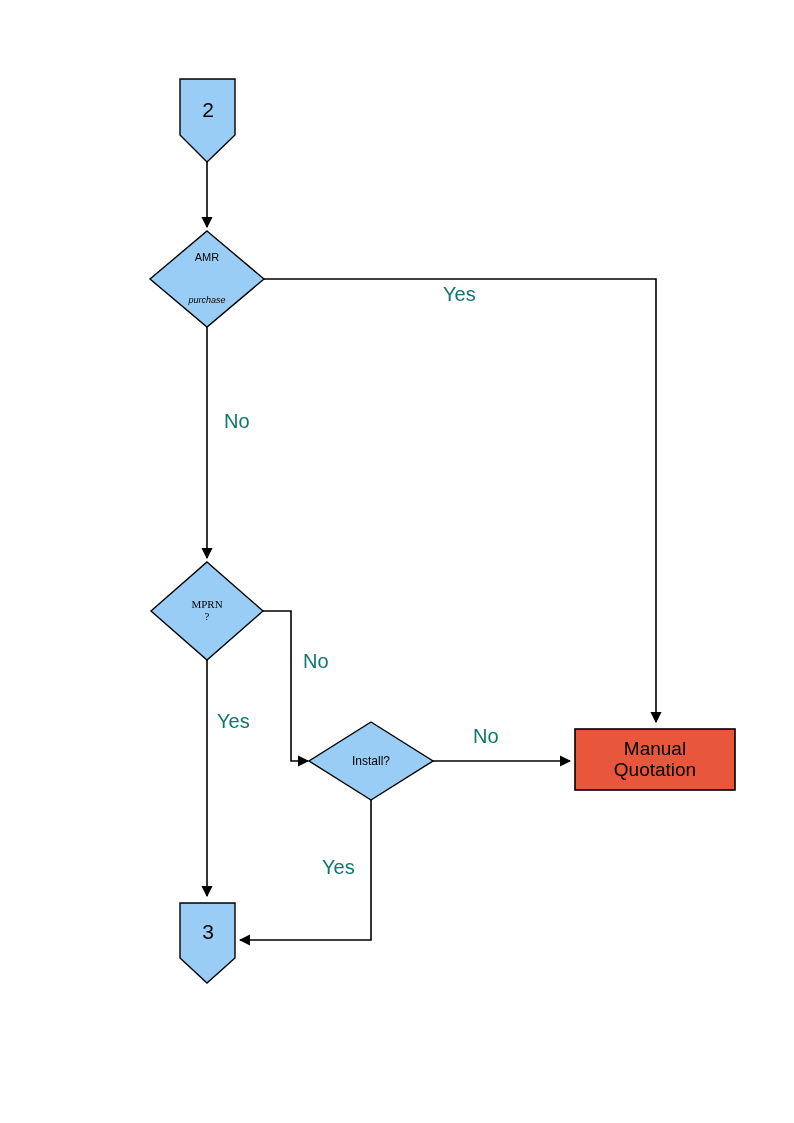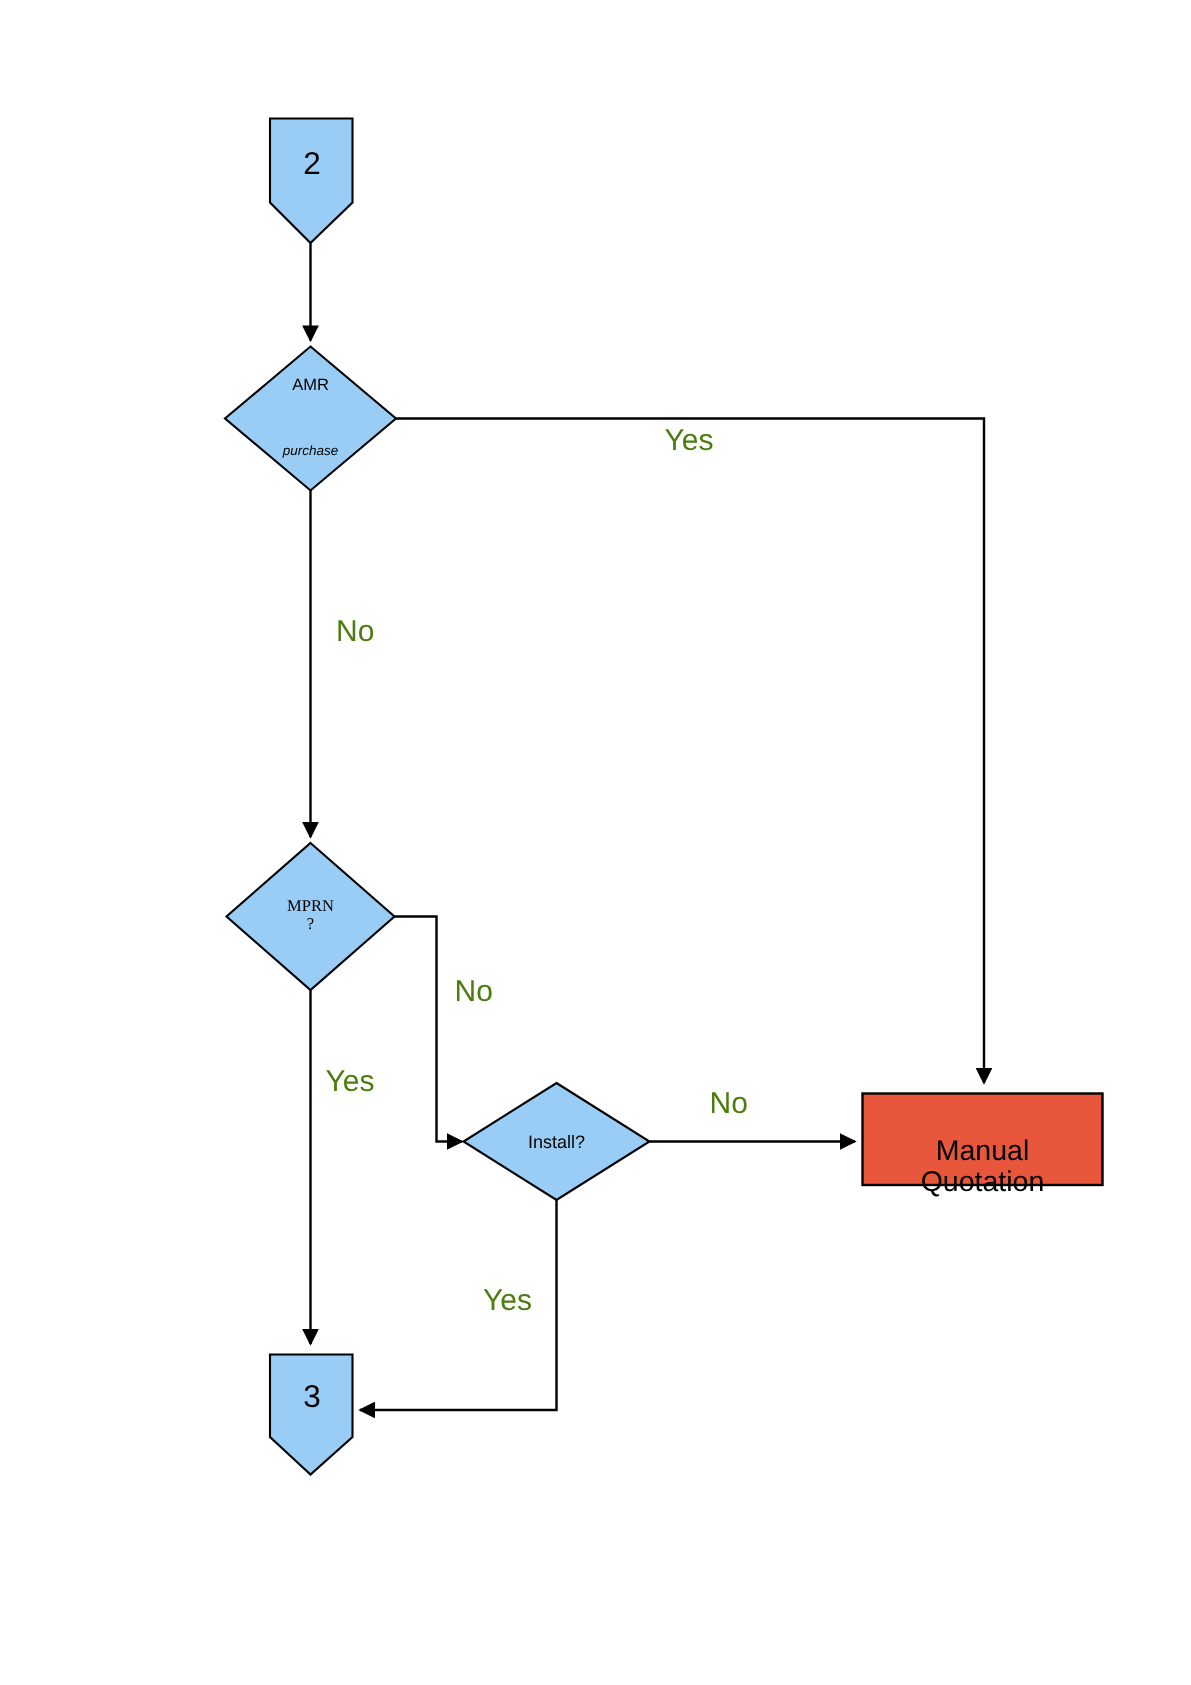--- a/index.html
+++ b/index.html
@@ -43,21 +43,21 @@
     align-items: center;
     justify-content: center;
     text-align: center;
     line-height: 1.08;
     white-space: pre-line;
     pointer-events: none;
   }
   .edge-label {
     position: absolute;
     font-size: 20px;
-    color: #4d7c0f;
+    color: #0f766e;
     white-space: nowrap;
   }
   .diamond-txt-amr { font-size: 11px; gap: 32px; }
   .diamond-txt-amr .l2 { font-size: 9px; font-style: italic; }
   .diamond-txt-mprn { font-size: 11px; }
   .diamond-txt-install { font-size: 12px; }
 </style>
 </head>
 <body>
 
@@ -120,21 +120,21 @@
     </div>
   </div>
 
   <div class="node" style="left:309px; top:722px; width:124px; height:78px;">
     <div class="node-label diamond-txt-install">
       <span class="l1">Install?</span>
     </div>
   </div>
 
   <div class="node" style="left:575px; top:729px; width:160px; height:61px;">
-    <div class="node-label" style="font-size:19px;margin-top:19px;">
+    <div class="node-label" style="font-size:19px;">
       <span>Manual</span>
       <span>Quotation</span>
     </div>
   </div>
 
   <div class="node" style="left:180px; top:903px; width:56px; height:80px;">
     <div class="node-label" style="font-size:21px; height:58px;">
       <span>3</span>
     </div>
   </div>

